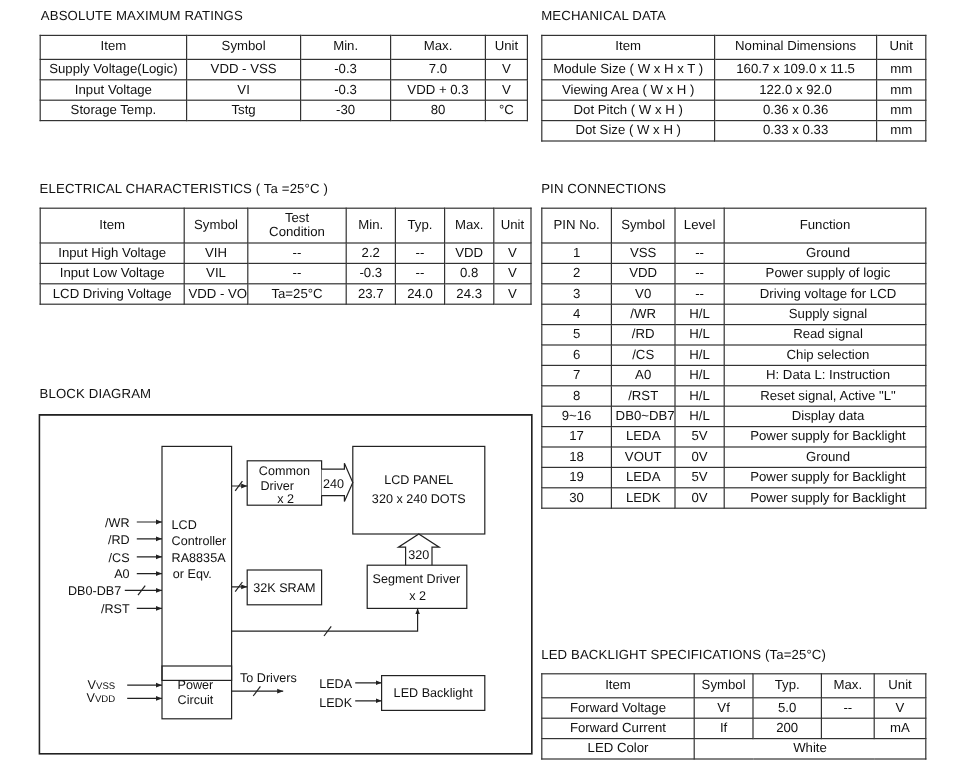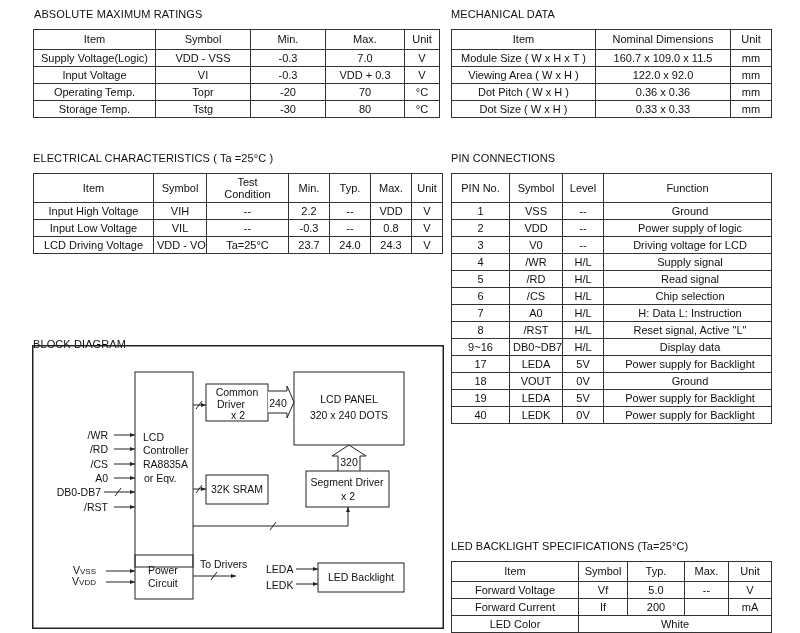--- a/index.html
+++ b/index.html
@@ -50,27 +50,20 @@
     <td class="c">V</td>
   </tr>
   <tr>
     <td class="l">Input  Voltage</td>
     <td class="c">VI</td>
     <td class="c">-0.3</td>
     <td class="c">VDD + 0.3</td>
     <td class="c">V</td>
   </tr>
   <tr>
-    <td class="l">Operating Temp.</td>
-    <td class="c">Topr</td>
-    <td class="c">-20</td>
-    <td class="c">70</td>
-    <td class="c">°C</td>
-  </tr>
-  <tr>
     <td class="l">Storage Temp.</td>
     <td class="c">Tstg</td>
     <td class="c">-30</td>
     <td class="c">80</td>
     <td class="c">°C</td>
   </tr>
 </tbody>
   </table>
 
 <div class="title" style="left:451px;top:8px;">MECHANICAL DATA</div>
@@ -243,21 +236,21 @@
         <td class="c">0V</td>
         <td class="l" style="padding-left: 8px;">Ground</td>
       </tr>
       <tr>
         <td class="c">19</td>
         <td class="c">LEDA</td>
         <td class="c">5V</td>
         <td class="l" style="padding-left: 8px;">Power supply for Backlight</td>
       </tr>
       <tr>
-        <td class="c">40</td>
+        <td class="c">30</td>
         <td class="c">LEDK</td>
         <td class="c">0V</td>
         <td class="l" style="padding-left: 8px;">Power supply for Backlight</td>
       </tr>
     </tbody>
 </table>
 
 <div class="title" style="left:451px;top:540px;">LED BACKLIGHT SPECIFICATIONS (Ta=25°C)</div>
 <table id="led">
   <colgroup>
@@ -289,21 +282,21 @@
     <td class="c"></td>
     <td class="c">mA</td>
   </tr>
   <tr>
     <td class="l">LED Color</td>
     <td class="c" colspan="4">White</td>
   </tr>
 </tbody>
   </table>
 
-<div class="title" style="left:33px;top:338px;">BLOCK DIAGRAM</div>
+<div class="title" style="left:33px;top:323px;">BLOCK DIAGRAM</div>
 <svg id="diagram" viewBox="0 0 412 284">
   <defs>
     <marker id="arr" markerWidth="6" markerHeight="6" refX="5" refY="3" orient="auto">
       <path d="M0,1 L5,3 L0,5 Z" fill="#222"></path>
     </marker>
   </defs>
   <rect x="0.75" y="0.75" width="410.5" height="282.5" fill="none" stroke="#222" stroke-width="1.5"></rect>
 
   <rect x="103" y="27" width="58" height="195" fill="none" stroke="#222"></rect>
   <text x="111" y="96">LCD</text>

